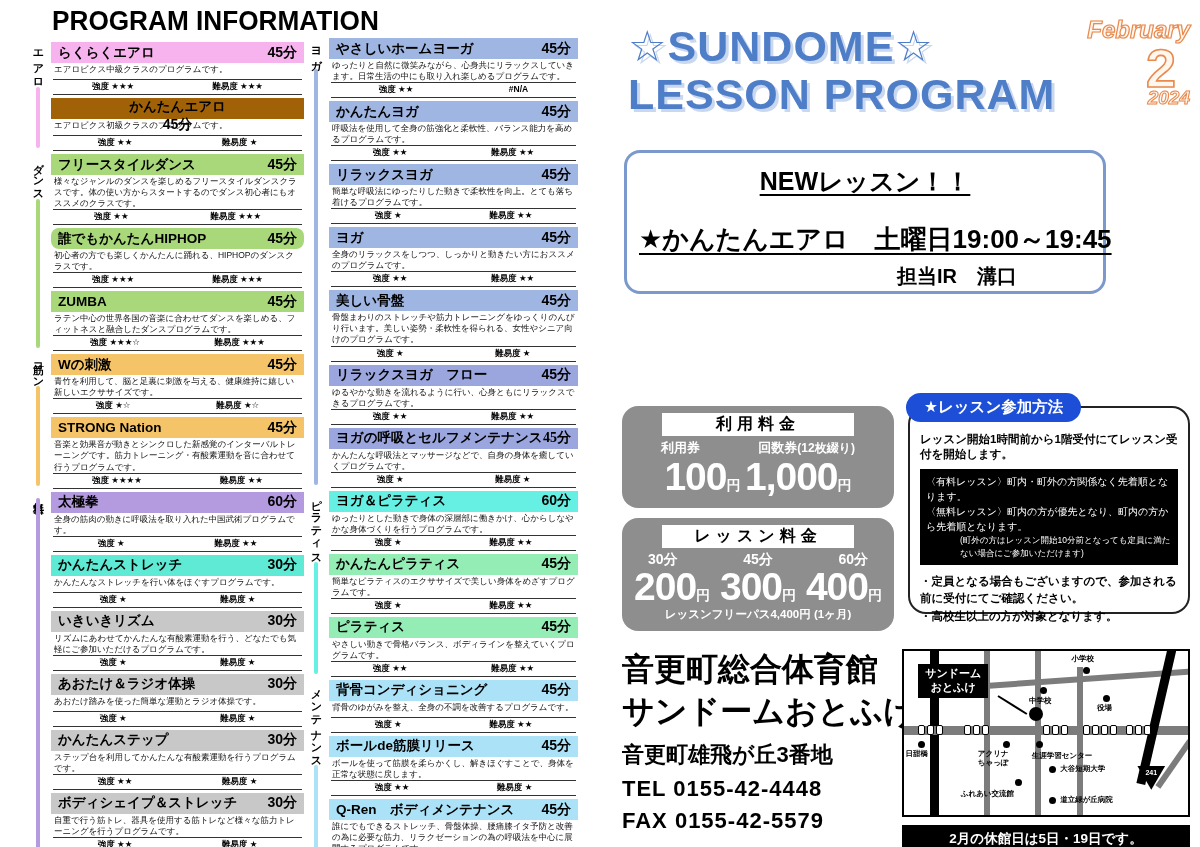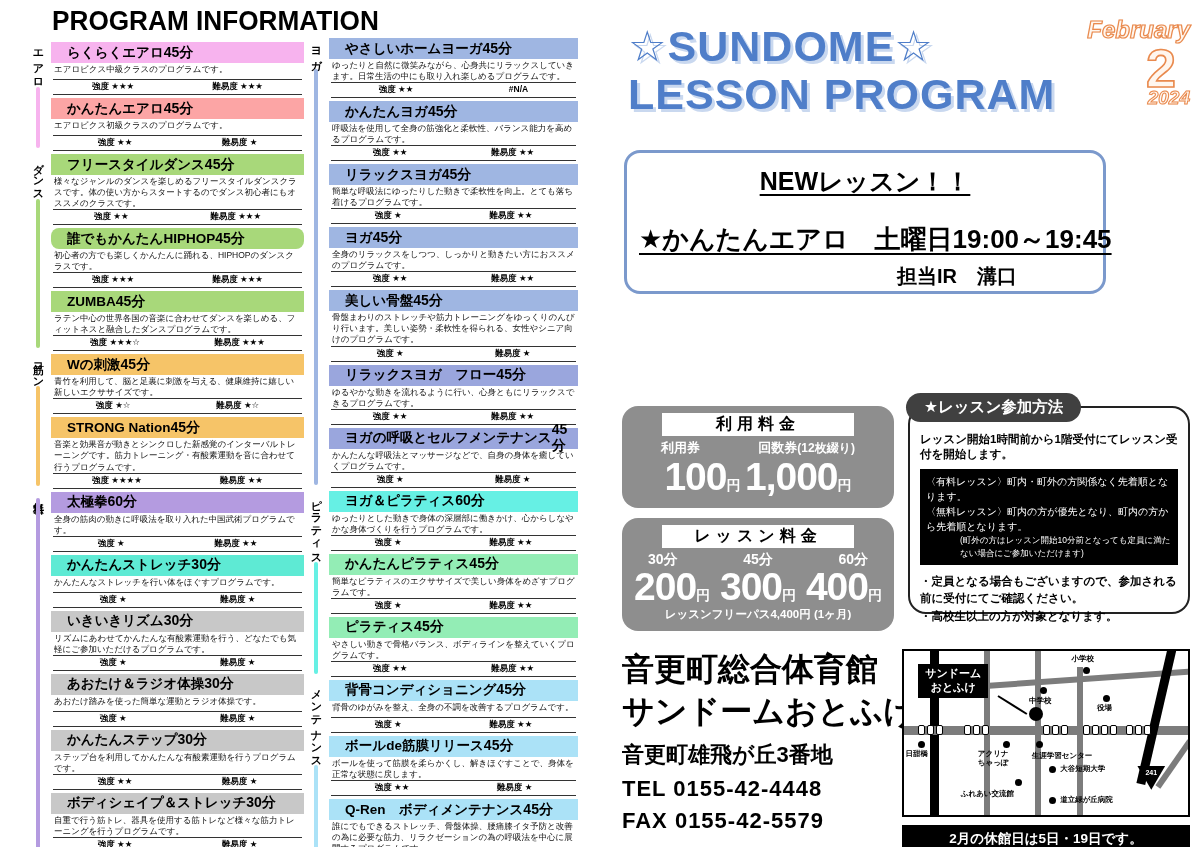--- a/index.html
+++ b/index.html
@@ -15,21 +15,21 @@
   #middle-col { left:306px; top:38px; width:272px; }
   .page-title { font-size:27px; font-weight:900; letter-spacing:0; margin:0 0 5px 24px; transform:scaleX(.97); transform-origin:left; white-space:nowrap; }
 
   .group { display:flex; gap:3px; }
   .rail { width:20px; display:flex; flex-direction:column; align-items:center; padding-top:1px; }
   .rail-label { writing-mode:vertical-rl; text-orientation:upright; font-size:11px; font-weight:800; letter-spacing:1px; line-height:1; }
   .rail-line { width:4px; flex:1; border-radius:2px; margin:3px 0 6px; }
   .group-programs { flex:1; min-width:0; }
 
   .program { margin-bottom:3px; }
-  .prog-header { display:flex; justify-content:flex-start; align-items:center; height:21px; padding:0 16px; }
+  .prog-header { display:flex; justify-content:space-between; align-items:center; height:21px; padding:0 7px; }
   .prog-title { font-size:13.5px; font-weight:800; white-space:nowrap; }
   .prog-duration { font-size:14px; font-weight:600; }
   .prog-desc { font-size:8.5px; line-height:1.3; padding:1px 3px 0; min-height:16px; color:#111; }
   .prog-stars { display:flex; justify-content:space-around; border-top:1px solid #333; border-bottom:1px solid #333; font-size:8.5px; padding:1px 0; margin:0 2px; }
   .stars-cell { font-weight:600; }
 
   
   #right-col { position:absolute; left:622px; top:14px; width:568px; }
   .title-row { position:relative; height:122px; }
   .main-title { position:absolute; left:6px; top:8px; color:#4F7EC9; font-weight:900; font-size:43px; line-height:1.12; letter-spacing:1px; text-shadow:3px 3px 0 #C9D8EF; white-space:nowrap; }
@@ -50,21 +50,21 @@
   .fee-labels { display:flex; justify-content:space-around; font-size:13px; font-weight:700; align-items:baseline; }
   .fee-sub { font-size:12px; font-weight:600;margin-top:14px; }
   .fee-prices { text-align:center; white-space:nowrap; margin-top:-2px; }
   .big { font-size:39px; font-weight:800; letter-spacing:-1px; }
   .yen { font-size:14px; font-weight:700; }
   .fee-durations { display:flex; justify-content:space-between; padding:0 16px; font-size:14px; font-weight:600; margin-top:2px; }
   .fee-prices3 { display:flex; justify-content:space-between; padding:0 2px; margin-top:-4px; align-items:baseline; }
   .free-pass { font-size:11.5px; font-weight:600; text-align:center; margin-top:-2px; }
 
   .method-box { flex:1; position:relative; border:2px solid #222; border-radius:18px; padding:22px 10px 8px; height:208px; }
-  .method-pill { position:absolute; top:-15px; left:-4px; background:#404040; color:#fff; border-radius:16px; padding:4px 18px; font-size:15.5px; font-weight:800; }
+  .method-pill { position:absolute; top:-15px; left:-4px; background:#1d4ed8; color:#fff; border-radius:16px; padding:4px 18px; font-size:15.5px; font-weight:800; }
   .method-intro { font-size:11.5px; font-weight:600; margin:2px 0 7px; }
   .method-black { background:#000; color:#fff; padding:5px 6px; font-size:10px; line-height:1.5; margin-bottom:8px; }
   .method-black .small-line { font-size:8.5px; padding-left:34px; }
   .method-notes { font-size:11.5px; line-height:1.55; font-weight:600; }
 
   .bottom-row { display:flex; gap:14px; margin-top:8px; }
   .facility { width:266px; }
   .f-name { font-size:32px; font-weight:900; line-height:1.3; white-space:nowrap; }
   .f-addr { font-size:22px; font-weight:800; margin-top:8px; white-space:nowrap; }
   .f-tel { font-size:22px; font-weight:700; margin-top:6px; letter-spacing:1px; white-space:nowrap; }
@@ -102,21 +102,21 @@
       <span class="prog-duration">45分</span>
     </div>
     <div class="prog-desc">エアロビクス中級クラスのプログラムです。</div>
     <div class="prog-stars">
       <span class="stars-cell">強度 ★★★</span>
       <span class="stars-cell">難易度 ★★★</span>
     </div>
   </div>
 
   <div class="program">
-    <div class="prog-header" style="background: #fca5a5;">
+    <div class="prog-header" style="background: #a16207; flex-direction: column;">
       <span class="prog-title">かんたんエアロ</span>
       <span class="prog-duration">45分</span>
     </div>
     <div class="prog-desc">エアロビクス初級クラスのプログラムです。</div>
     <div class="prog-stars">
       <span class="stars-cell">強度 ★★</span>
       <span class="stars-cell">難易度 ★</span>
     </div>
   </div>
 </div>
@@ -355,21 +355,21 @@
       <span class="prog-duration">45分</span>
     </div>
     <div class="prog-desc">ゆるやかな動きを流れるように行い、心身ともにリラックスできるプログラムです。</div>
     <div class="prog-stars">
       <span class="stars-cell">強度 ★★</span>
       <span class="stars-cell">難易度 ★★</span>
     </div>
   </div>
 
   <div class="program">
-    <div class="prog-header" style="background: rgb(154, 166, 221);">
+    <div class="prog-header" style="background: rgb(154, 166, 221); font-family: Liberation Serif, serif;">
       <span class="prog-title">ヨガの呼吸とセルフメンテナンス</span>
       <span class="prog-duration">45分</span>
     </div>
     <div class="prog-desc">かんたんな呼吸法とマッサージなどで、自身の身体を癒していくプログラムです。</div>
     <div class="prog-stars">
       <span class="stars-cell">強度 ★</span>
       <span class="stars-cell">難易度 ★</span>
     </div>
   </div>
 </div>

